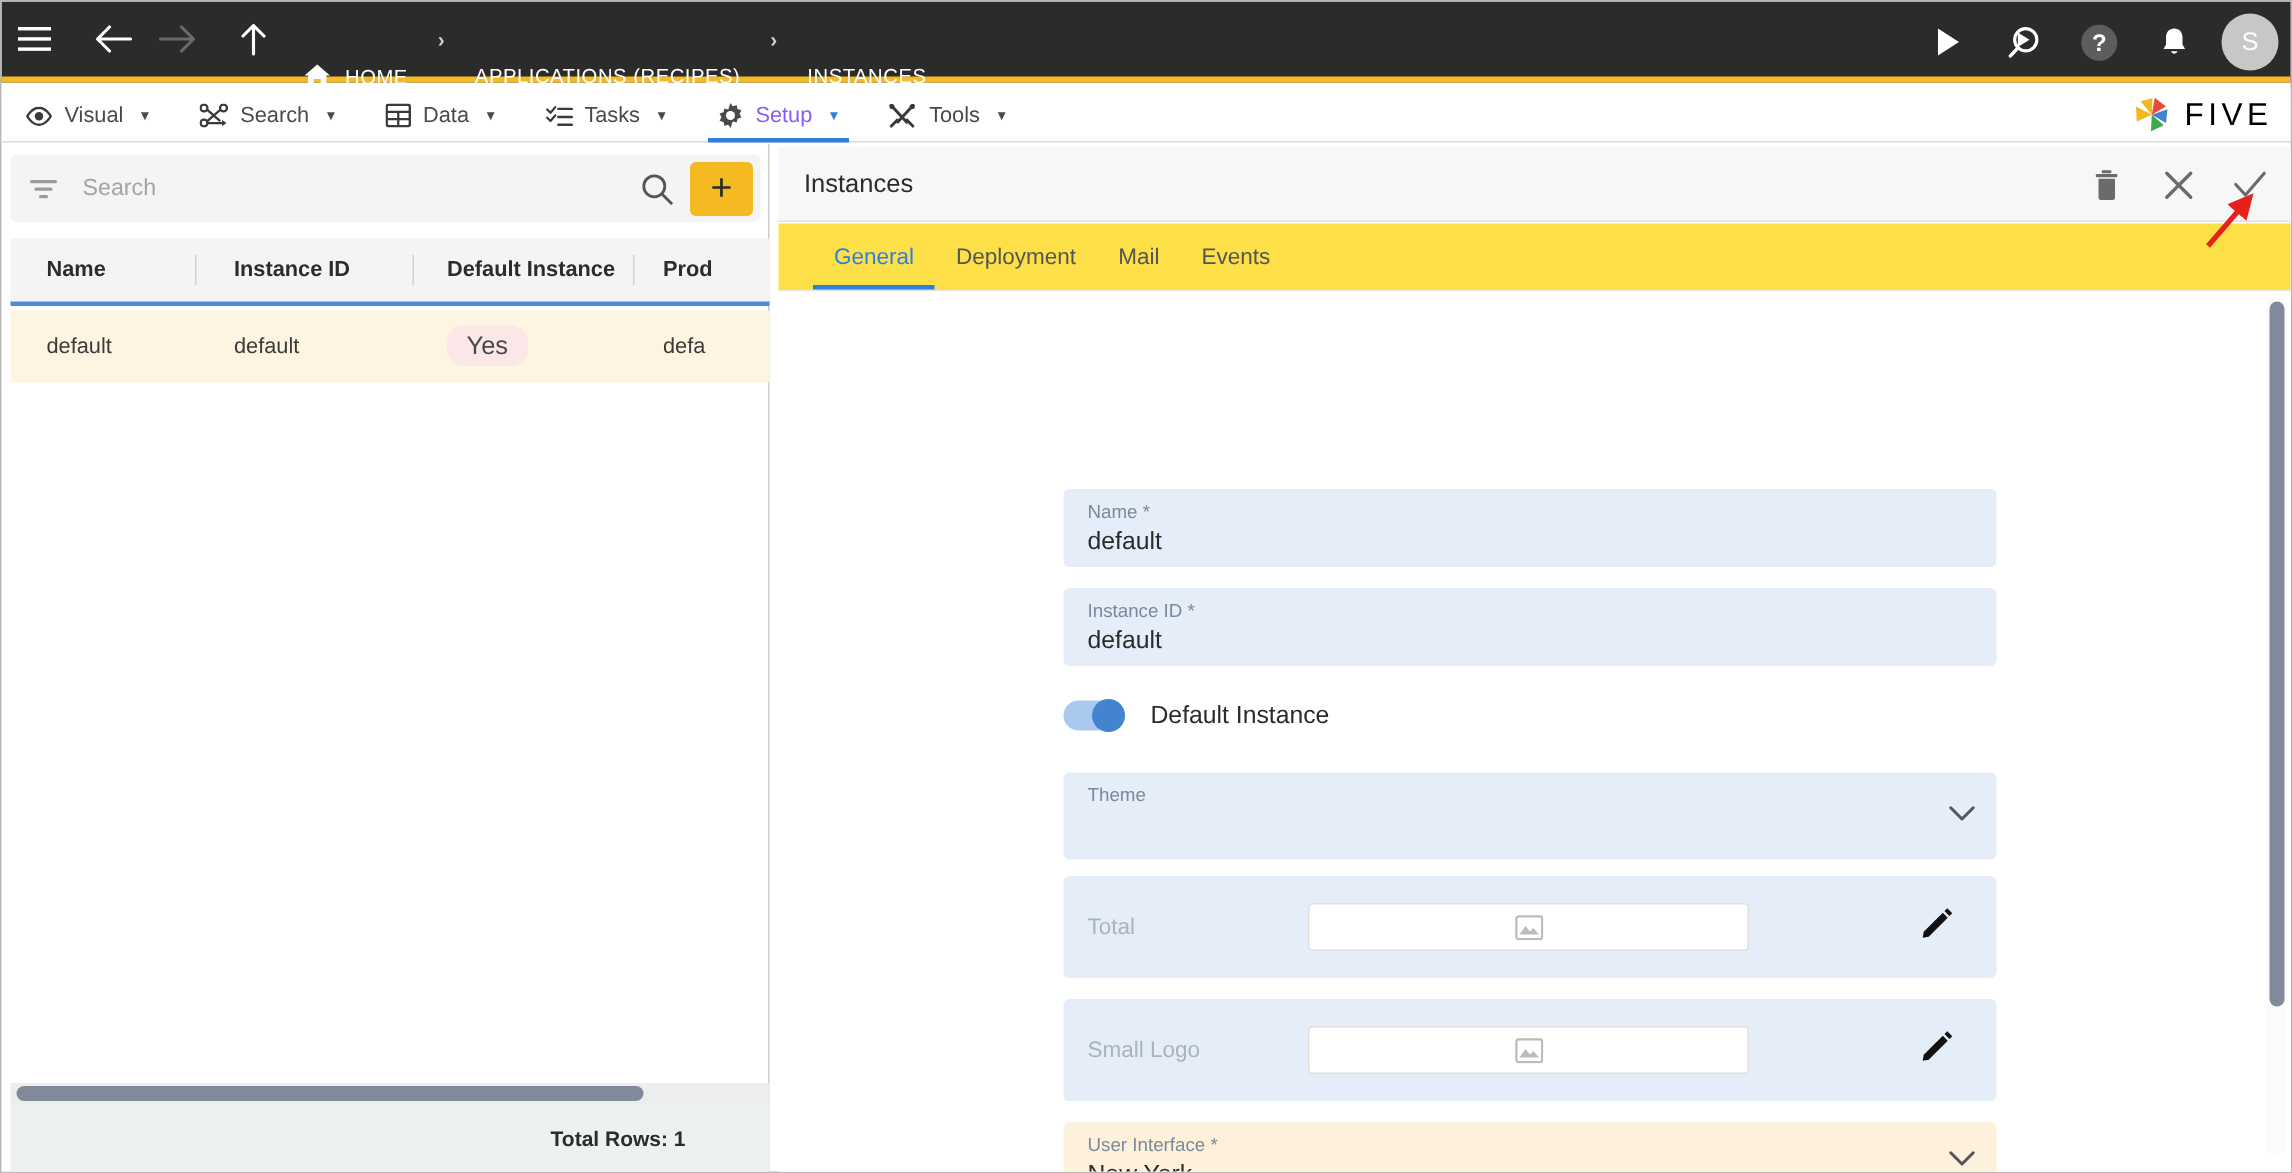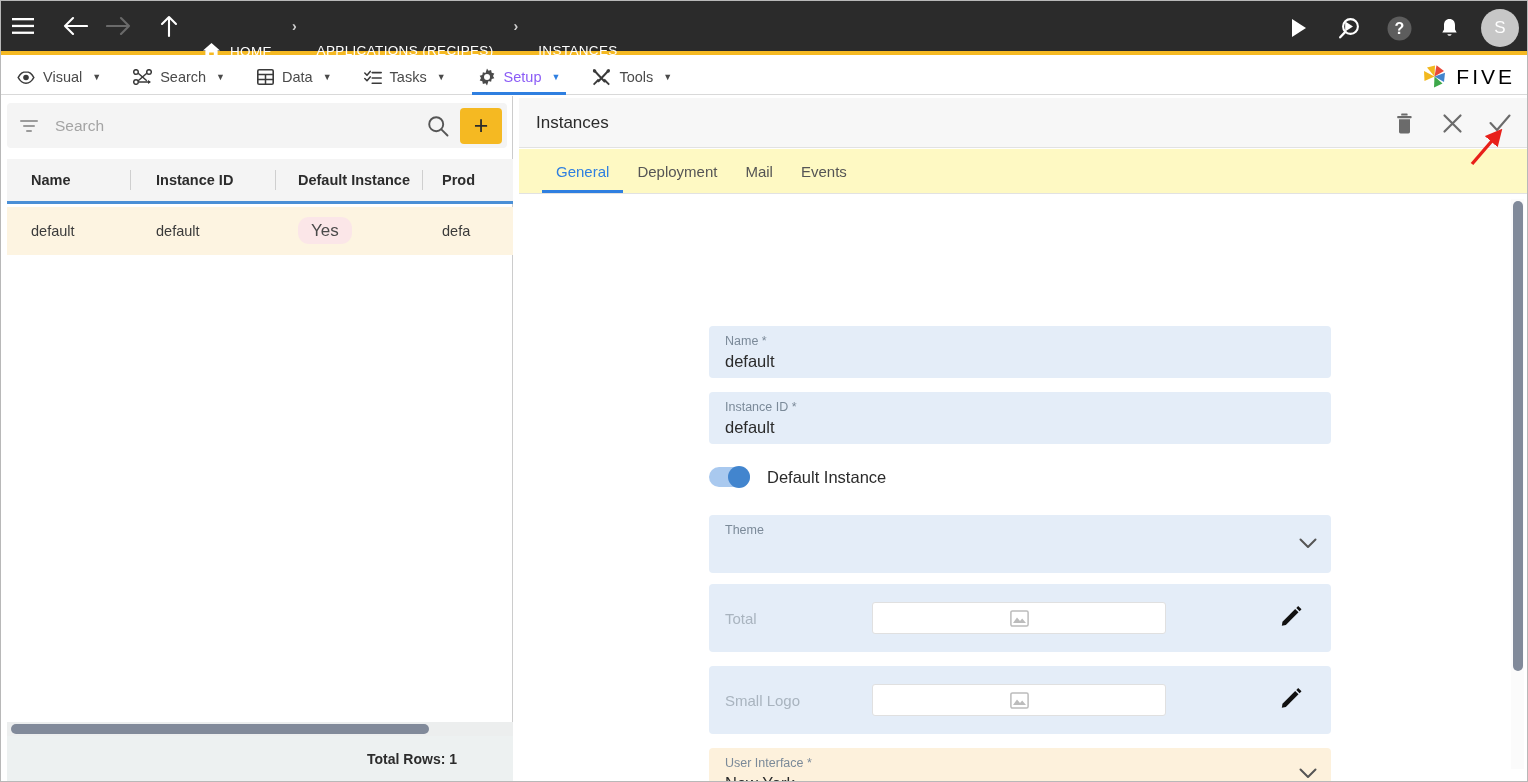--- a/index.html
+++ b/index.html
@@ -172,21 +172,21 @@
     position: absolute; right: 6px; top: 0; height: 50px;
     display: flex; align-items: center; gap: 4px;
   }
   .pa-btn {
     width: 44px; height: 44px;
     display: flex; align-items: center; justify-content: center;
     color: #6b6b6b;
   }
   .tabs {
     position: absolute; left: 0; top: 53px; width: 1009px; height: 45px;
-    background: #fef9c3; border-bottom: 1px solid #e2e2e2;
+    background: #fde047; border-bottom: 1px solid #e2e2e2;
     display: flex; align-items: flex-end; padding-left: 23px;
   }
   .tab {
     position: relative; height: 44px;
     display: flex; align-items: center; padding: 0 14px;
     font-size: 15px; color: #555555;
   }
   .tab.active { color: #2f7fe0; }
   .tab.active::after {
     content: ""; position: absolute; left: 0; right: 0; bottom: 0;

